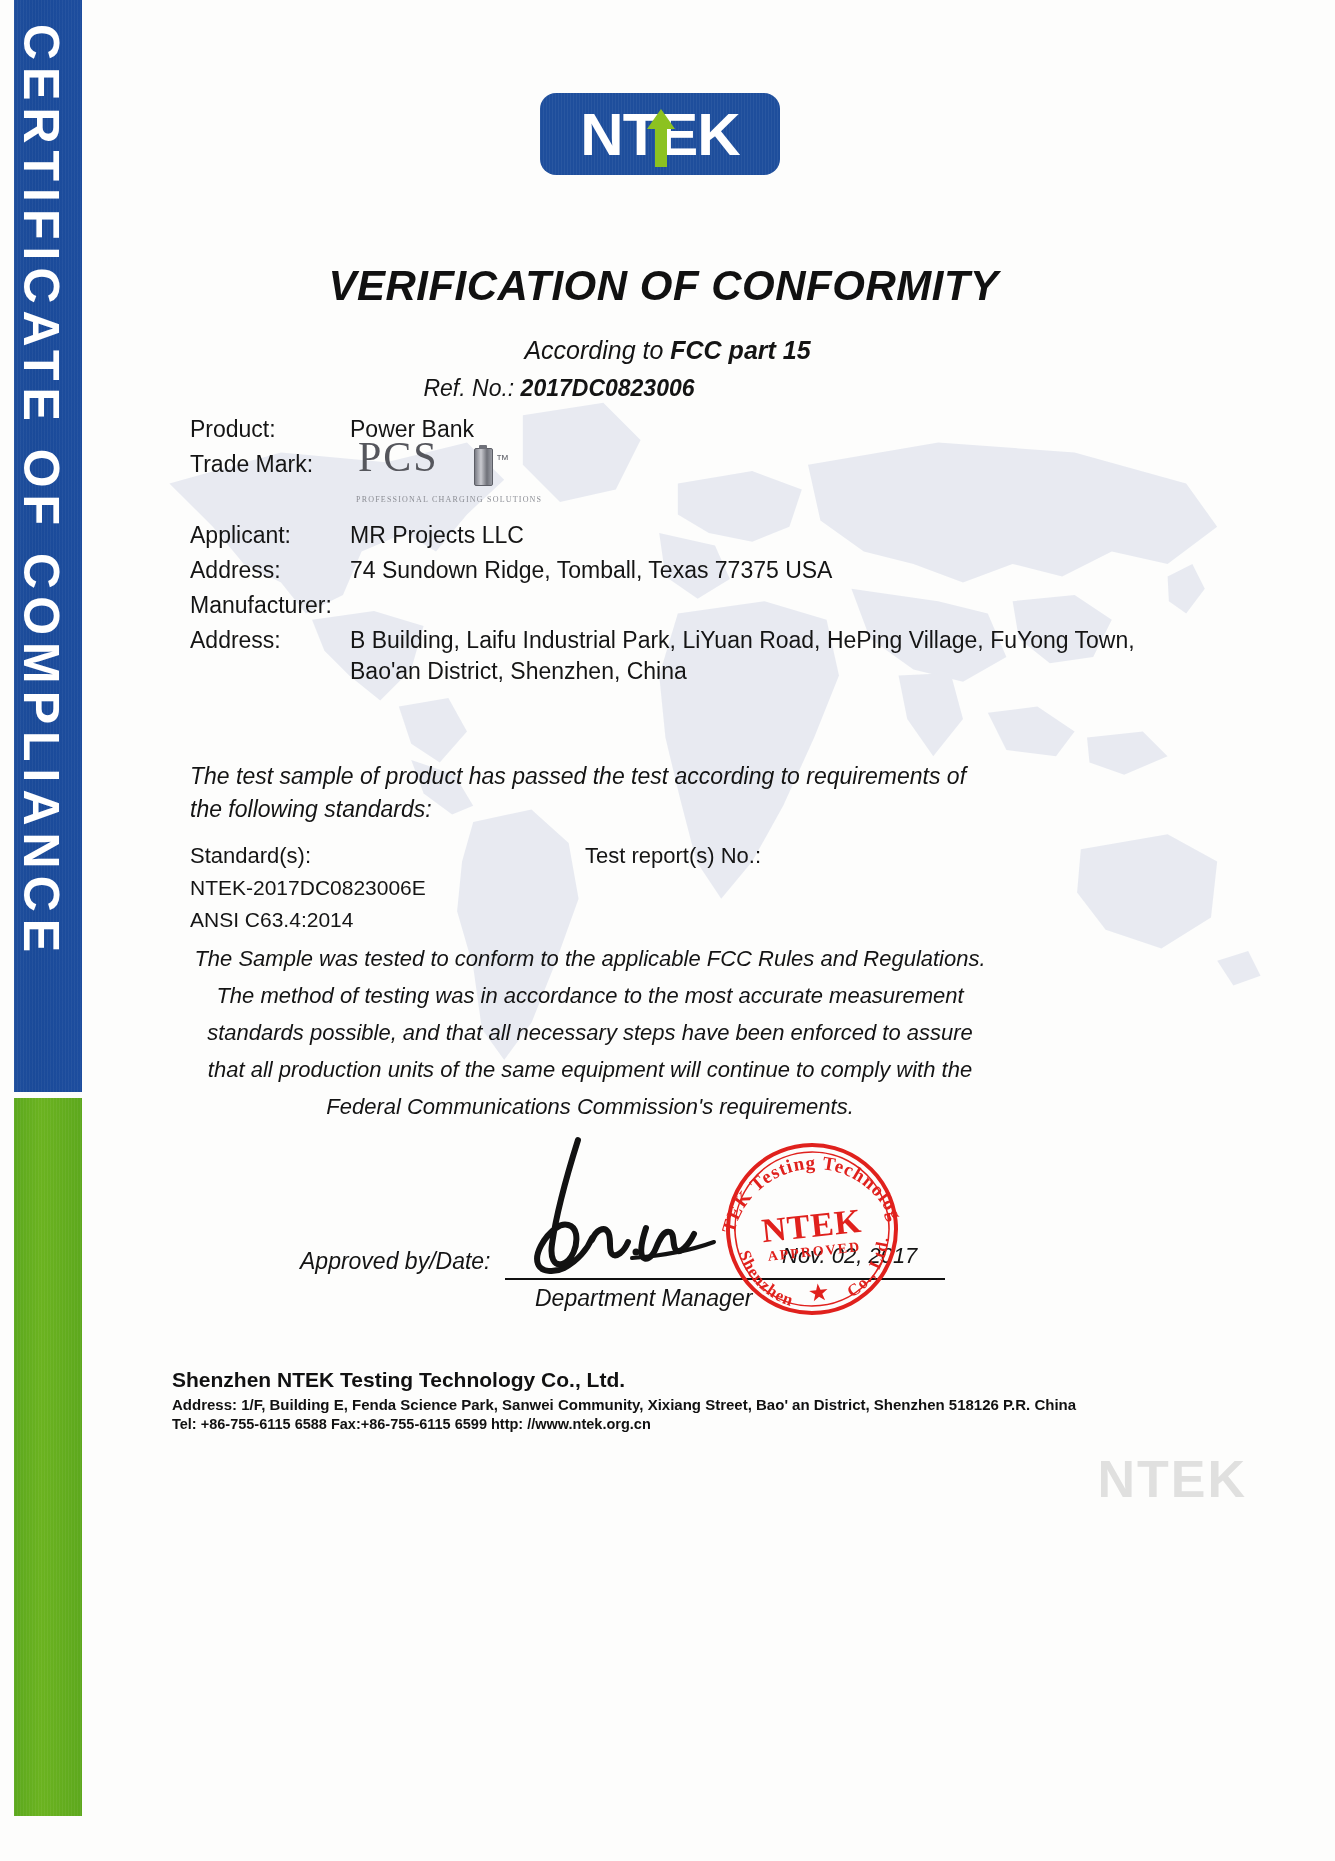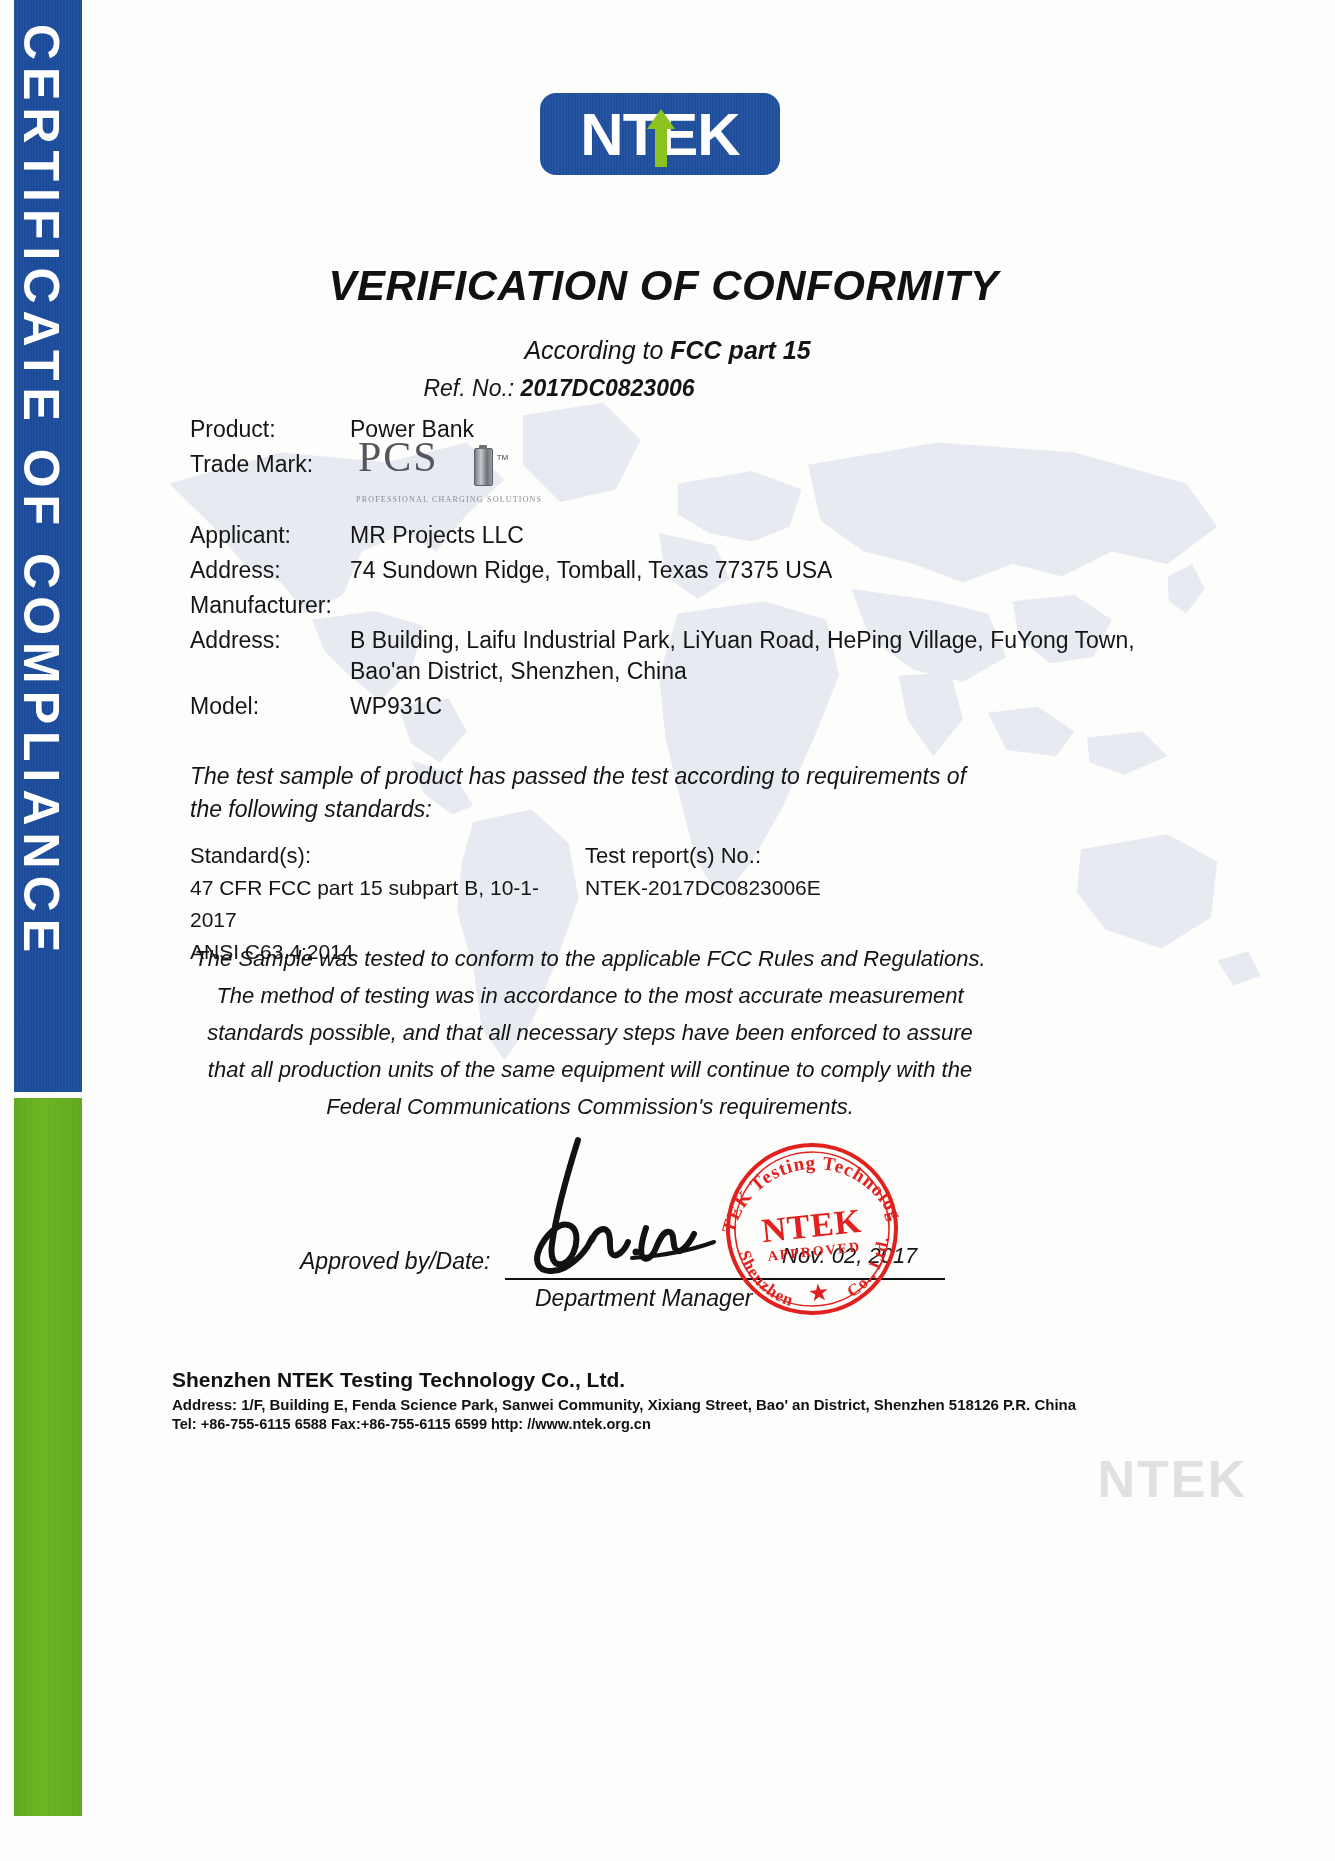--- a/index.html
+++ b/index.html
@@ -281,35 +281,30 @@
 
   <div class="row">
     <div class="k">Manufacturer:</div>
   </div>
 
   <div class="row">
     <div class="k">Address:</div>
     <div class="v">B Building, Laifu Industrial Park, LiYuan Road, HePing Village, FuYong Town, Bao'an District, Shenzhen, China</div>
   </div>
 
-  <div class="row">
-    <div class="k">Model:</div>
-    <div class="v">WP931C</div>
-  </div>
 </div>
 
 <div class="para-pass">The test sample of product has passed the test according to requirements of the following standards:</div>
 
 <div class="std">
   <div class="hdr">
     <div class="c1">Standard(s):</div>
     <div class="c2">Test report(s) No.:</div>
   </div>
   <div class="rowline">
-    <div class="c1">47 CFR FCC part 15 subpart B, 10-1-2017</div>
     <div class="c2">NTEK-2017DC0823006E</div>
   </div>
   <div class="rowline">
     <div class="c1">ANSI C63.4:2014</div>
     <div class="c2"></div>
   </div>
 </div>
 
 <div class="para-long">The Sample was tested to conform to the applicable FCC Rules and Regulations. The method of testing was in accordance to the most accurate measurement standards possible, and that all necessary steps have been enforced to assure that all production units of the same equipment will continue to comply with the Federal Communications Commission's requirements.</div>
 

